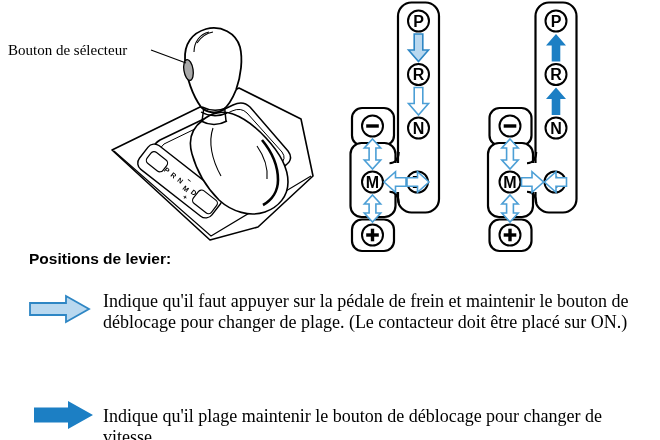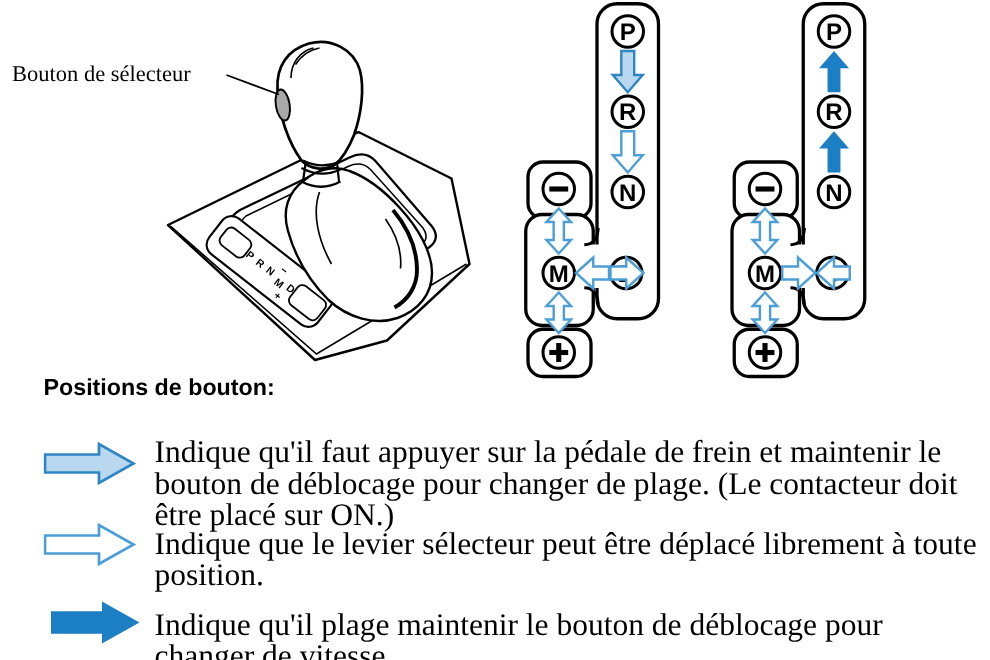--- a/index.html
+++ b/index.html
@@ -5,21 +5,21 @@
   html,body{margin:0;padding:0;background:#fff;}
   #page{position:relative;width:660px;height:440px;background:#fff;overflow:hidden;
         font-family:"Liberation Serif",serif;color:#000;}
   #art{position:absolute;left:0;top:0;}
   .callout{position:absolute;left:8px;top:42px;font-size:15px;white-space:nowrap;}
   .heading{position:absolute;left:29px;top:250px;font-family:"Liberation Sans",sans-serif;
            font-weight:bold;font-size:15.5px;white-space:nowrap;}
   .legend-row{position:absolute;left:29px;width:625px;height:40px;}
   .legend-row .legend-arrow{position:absolute;left:0;top:0;}
   .legend-row .legend-text{position:absolute;left:74px;top:-2px;width:555px;
-           font-size:21px;line-height:21px;}
+           font-size:18px;line-height:21px;}
   #row1{top:293px;} #row2{top:347px;} #row2 .legend-text{top:5px;}
   #row3{top:399px;} #row3 .legend-text{top:7px;} #row3 .legend-arrow{left:4px;}
 </style>
 </head>
 <body>
 
 <div id="page">
 
   <svg id="art" width="660" height="440" viewBox="0 0 660 440">
 
@@ -121,33 +121,27 @@
           <polygon points="551.7,115 560.3,115 560.3,99 566,99 556,87.5 546,99 551.7,99" fill="#1c7fc4" stroke="none"></polygon>
           <polygon points="566.5,177.7 556,177.7 556,171.7 544.5,182 556,192.3 556,186.3 566.5,186.3" fill="#ffffff" stroke="#4c9fd6" stroke-width="1.6"></polygon>
           <polygon points="521.5,177.7 532,177.7 532,171.7 543.5,182 532,192.3 532,186.3 521.5,186.3" fill="#ffffff" stroke="#4c9fd6" stroke-width="1.6"></polygon>
           <polygon points="510,139 518.2,148 513.4,148 513.4,160 518.2,160 510,169 501.8,160 506.6,160 506.6,148 501.8,148" fill="#ffffff" stroke="#4c9fd6" stroke-width="1.6"></polygon>
           <polygon points="510,195 518.2,204 513.4,204 513.4,213 518.2,213 510,222 501.8,213 506.6,213 506.6,204 501.8,204" fill="#ffffff" stroke="#4c9fd6" stroke-width="1.6"></polygon>
         </g>
       </g>
   </svg>
 
   <div class="callout">Bouton de sélecteur</div>
-  <div class="heading">Positions de bouton:</div>
+  <div class="heading">Positions de levier:</div>
 
   <div class="legend-row" id="row1">
     <svg class="legend-arrow" width="62" height="32">
         <polygon points="1,10 37,10 37,3 60,16 37,29 37,22 1,22" fill="#b9d8ef" stroke="#2e86c4" stroke-width="1.8"></polygon>
       </svg>
     <div class="legend-text">Indique qu'il faut appuyer sur la pédale de frein et maintenir le bouton de déblocage pour changer de plage. (Le contacteur doit être placé sur ON.)</div>
-  </div>
-  <div class="legend-row" id="row2">
-    <svg class="legend-arrow" width="62" height="32">
-        <polygon points="1,10 37,10 37,3 60,16 37,29 37,22 1,22" fill="#ffffff" stroke="#4c9fd6" stroke-width="1.8"></polygon>
-      </svg>
-    <div class="legend-text">Indique que le levier sélecteur peut être déplacé librement à toute position.</div>
   </div>
   <div class="legend-row" id="row3">
     <svg class="legend-arrow" width="62" height="32">
         <polygon points="1,8.5 35,8.5 35,2 60,16 35,30 35,23.5 1,23.5" fill="#1c7fc4"></polygon>
       </svg>
     <div class="legend-text">Indique qu'il plage maintenir le bouton de déblocage pour changer de vitesse.</div>
   </div>
 </div>
 
 </body></html>

